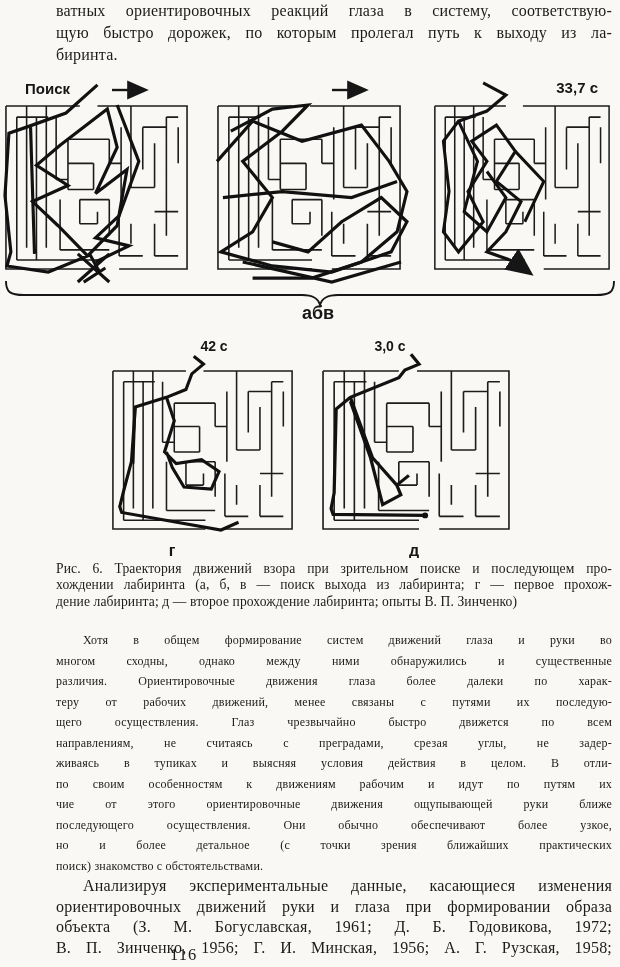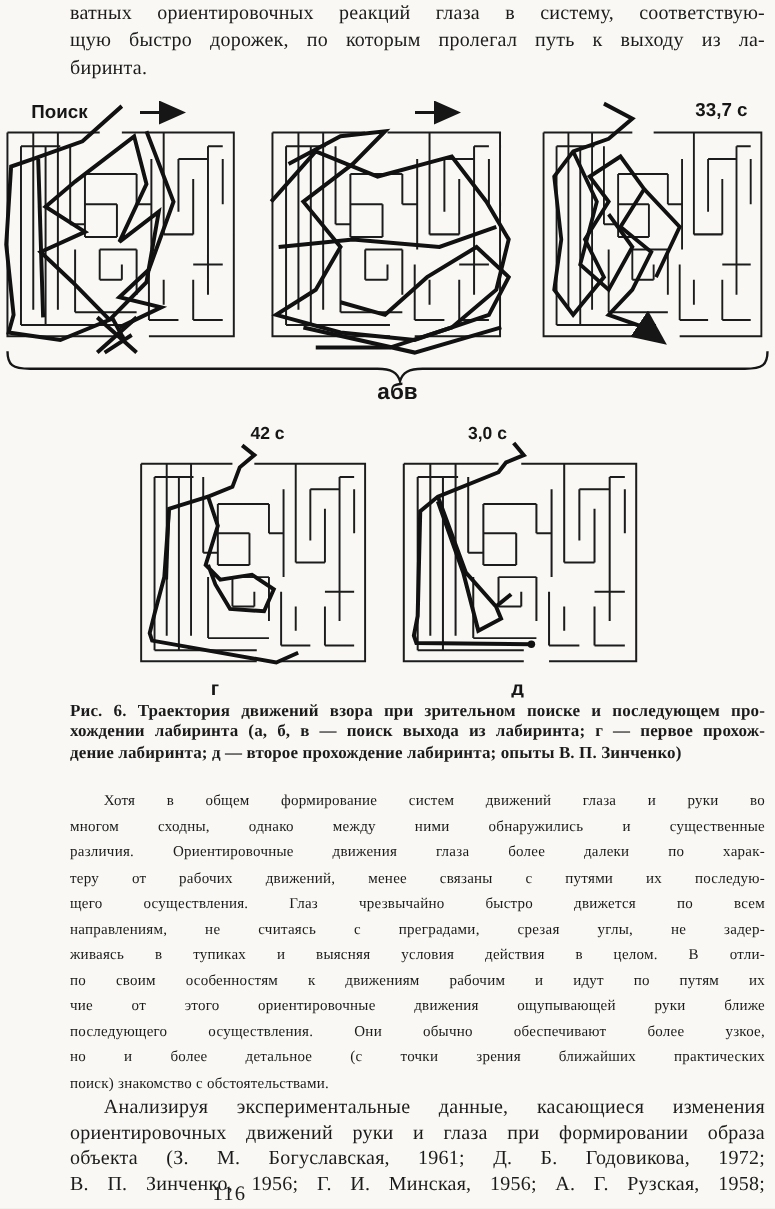--- a/index.html
+++ b/index.html
@@ -3,21 +3,21 @@
 <meta charset="utf-8">
 <style>
   html,body{margin:0;padding:0;background:#e8e6e1;}
   .page{
     position:relative; width:620px; height:967px; margin:0 auto;
     background:#f9f8f4; color:#1b1b1b; overflow:hidden;
     font-family:"Liberation Serif", serif;
   }
   .textblock{position:absolute; left:8px; right:8px;margin-left:48px;}
   .top-para{top:0; font-size:16px; line-height:22px; letter-spacing:.2px;}
-  .caption{top:561px; font-size:13.6px; line-height:16.4px; letter-spacing:.1px;font-weight:bold;}
+  .caption{top:561px; font-size:13.6px; line-height:16.4px; letter-spacing:.1px;}
   .para1{top:630px; font-size:12px; line-height:20.5px; letter-spacing:.2px;}
   .para2{top:876px; font-size:16px; line-height:20.5px; letter-spacing:.2px;}
   .tl{text-align:justify; text-align-last:justify;}
   .tl.last{text-align-last:left;}
   .tl.ind{text-indent:27px;}
   .pagenum{position:absolute; top:945px; left:170px; font-size:16.5px; letter-spacing:1px;text-align:right;}
   svg text{font-family:"Liberation Sans", sans-serif; fill:#161616;}
   .lbl-small{font-size:15px; font-weight:600;}
   .lbl-time{font-size:14px; font-weight:600;}
   .lbl-big{font-size:18px; font-weight:700;}

